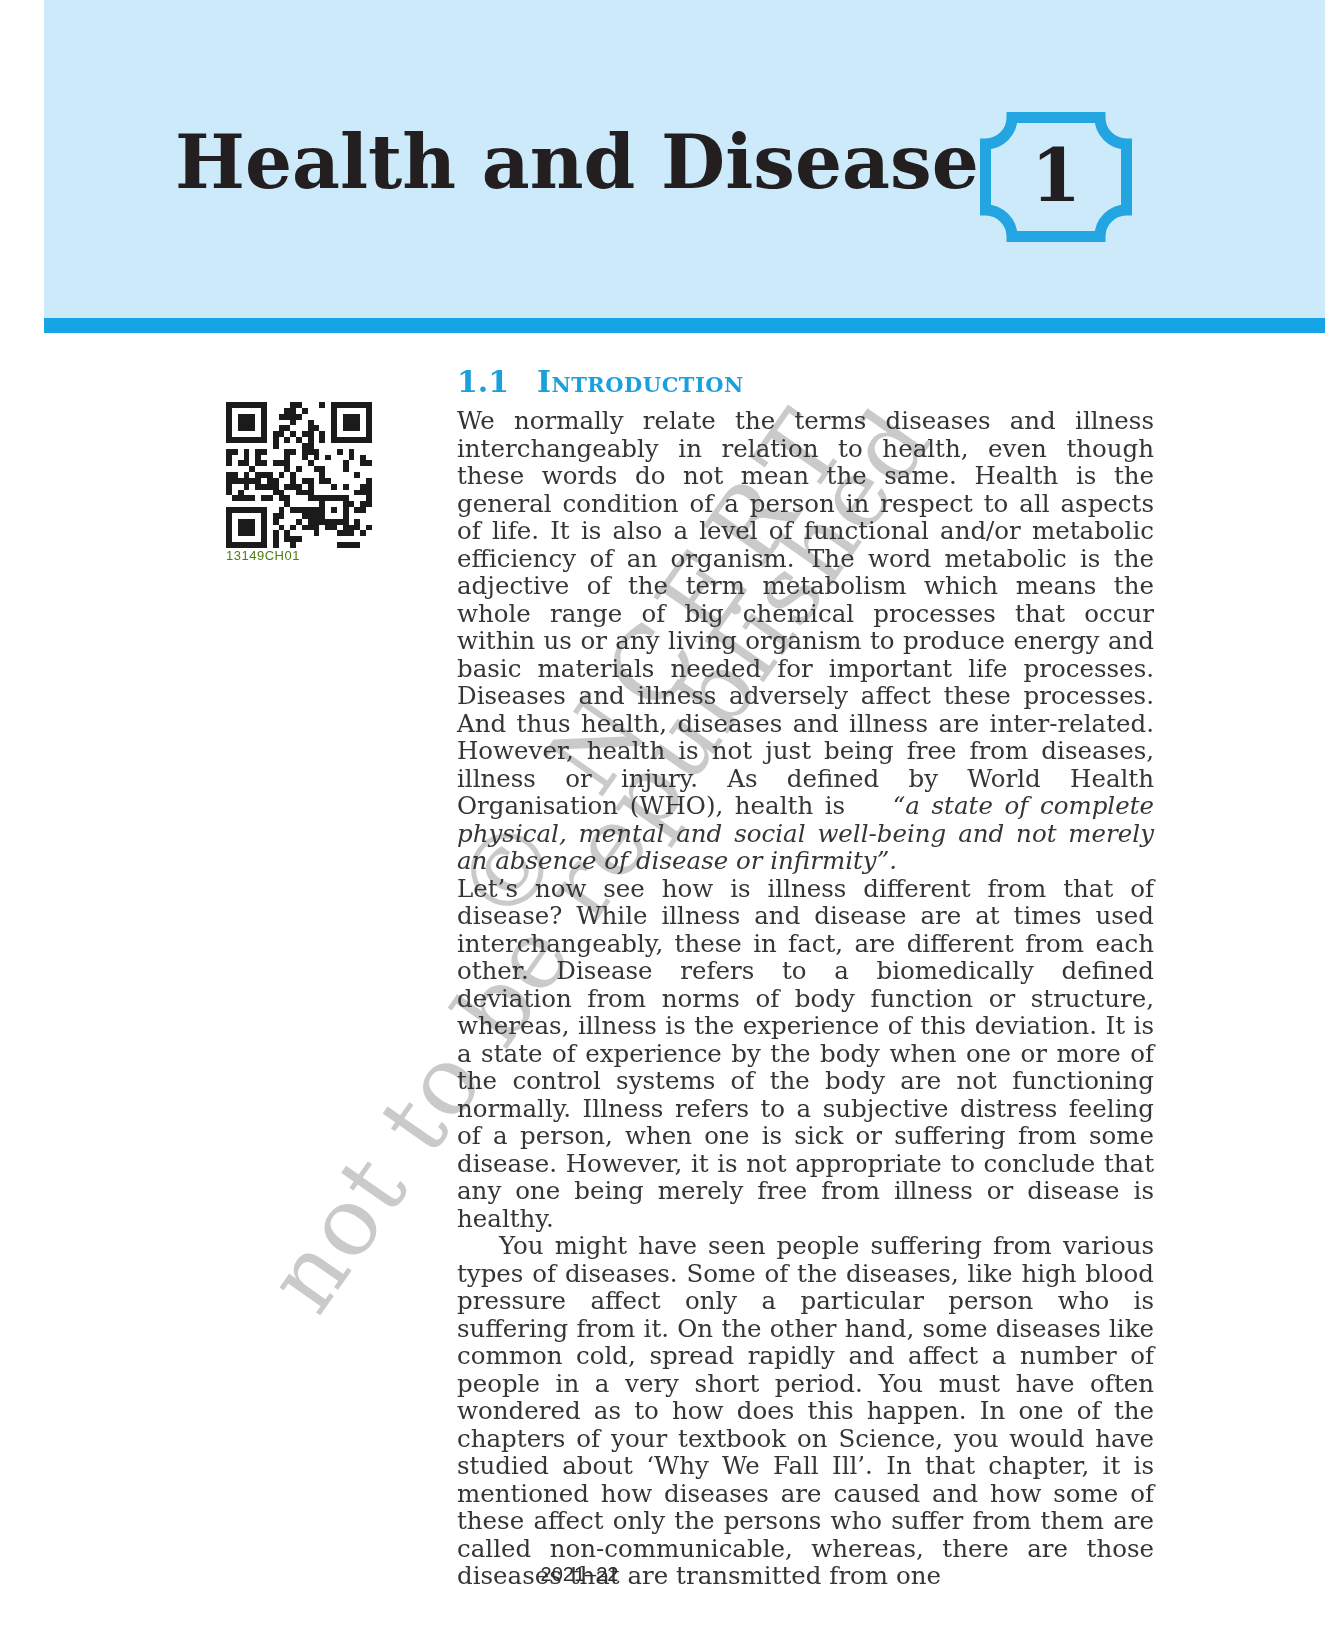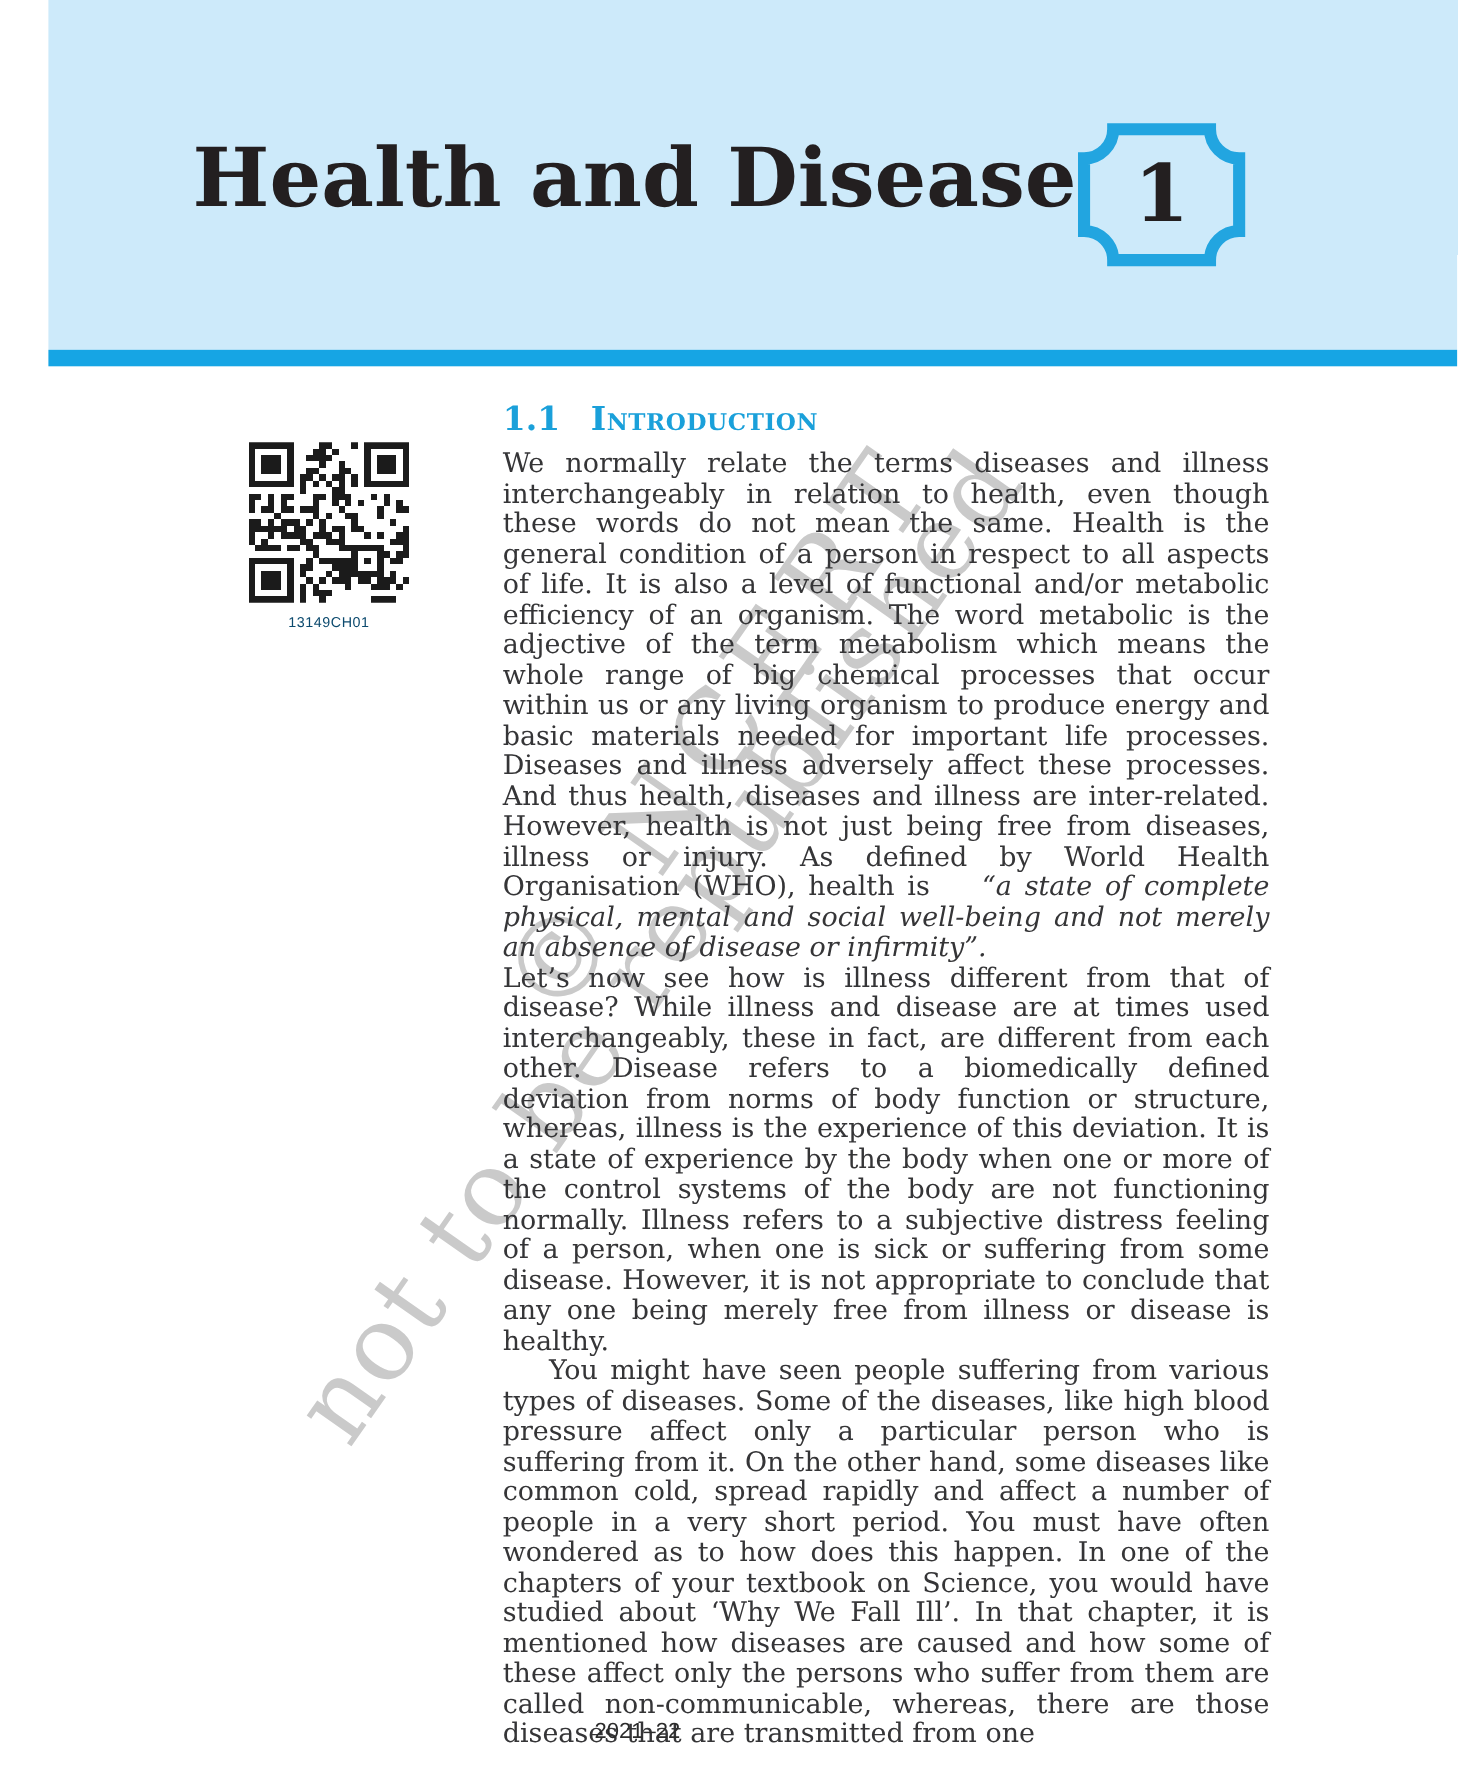--- a/index.html
+++ b/index.html
@@ -35,23 +35,23 @@
   .chapter-num{
     position:absolute;left:0;top:0;width:154px;height:128px;
     display:flex;align-items:center;justify-content:center;
     font-family:"DejaVu Serif",serif;font-weight:bold;font-size:72px;
     color:var(--title,#231f20);
   }
   
   .qr-block{position:absolute;left:226px;top:402px;width:146px;margin:0;z-index:1;}
   .qr-svg{display:block;width:146px;height:146px;}
   .qr-label{
-    margin-top:10px;text-align:center;
+    margin-top:0;
     font-family:"Liberation Sans",sans-serif;font-size:13px;
-    letter-spacing:0.5px;color:#0c4a6e;
+    letter-spacing:0.5px;color:#4d7c0f;
   }
   
   .content{
     position:absolute;left:457px;top:365px;width:697px;z-index:1;
     font-size:24.5px;line-height:27.5px;color:var(--body,#353537);
     text-align:justify;
   }
   .sec-heading{
     color:var(--accent,#1aa0da);font-weight:bold;
     font-size:30px;line-height:34px;margin:0 0 8px 0;white-space:nowrap;

